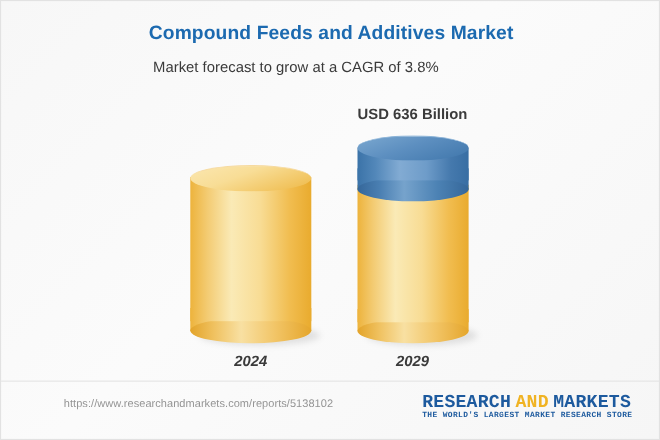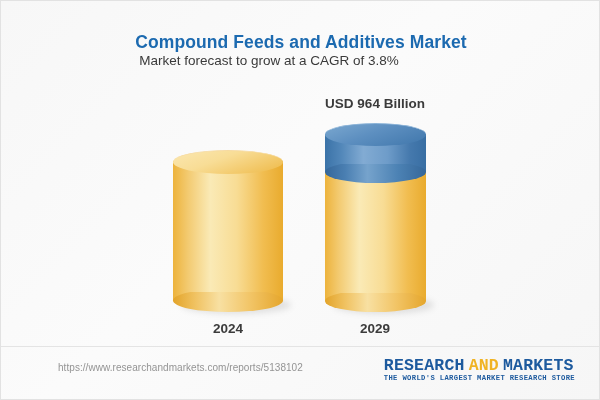--- a/index.html
+++ b/index.html
@@ -20,21 +20,21 @@
     box-sizing: border-box;
     background: linear-gradient(135deg, #f7f7f7 0%, #fbfbfb 45%, #f6f6f6 100%);
     border: 1px solid #e2e2e2;
     overflow: hidden;
   }
 
   
   .chart-title {
     position: absolute;
     left: 0;
-    top: 31px;
+    top: 18px;
     width: 600px;
     text-align: center;
     font-size: 17.5px;
     font-weight: bold;
     color: #1c6ab0;
     letter-spacing: 0.1px;
   }
   .chart-subtitle {
     position: absolute;
     left: 0;
@@ -70,20 +70,21 @@
     white-space: nowrap;
   }
 
   .cat-label {
     position: absolute;
     width: 200px;
     text-align: center;
     font-size: 13.5px;
     font-weight: bold;
     color: #3b3b3b;
+    font-style: italic;
   }
 
   .cyl-shadow {
     position: absolute;
     border-radius: 50%;
     background: rgba(0,0,0,0.10);
     filter: blur(3px);
   }
 
   
@@ -162,21 +163,21 @@
                       #f8dc94 58%, #f1bd50 82%, #e9ab2e 100%);"></div>
 
       <div style="position:absolute; left:0; top:0; width:110px; height:23px;
                   border-radius:50%;
                   background:linear-gradient(160deg, #fbe7b0 0%, #f8dd96 40%, #eeb845 100%);
                   border-top:1px solid #f6daa0;"></div>
     </div>
 
     <div class="cat-label" style="left:127px; top:320px;">2024</div>
 
-    <div class="value-label" style="left:274px; top:95px;">USD 964 Billion</div>
+    <div class="value-label" style="left:274px; top:95px;">USD 636 Billion</div>
 
     <div class="bar-group" style="left:324px; top:122px; width:101px; height:189px;">
 
       <div class="cyl-shadow" style="left:8px; top:173px; width:101px; height:18px;"></div>
 
       <div style="position:absolute; left:0; top:45px; width:101px; height:133px;
                   background:linear-gradient(to right,
                       #edb33c 0%, #f3cb72 14%, #faeab6 34%,
                       #f8dc94 58%, #f1bd50 82%, #e9ab2e 100%);"></div>
 

